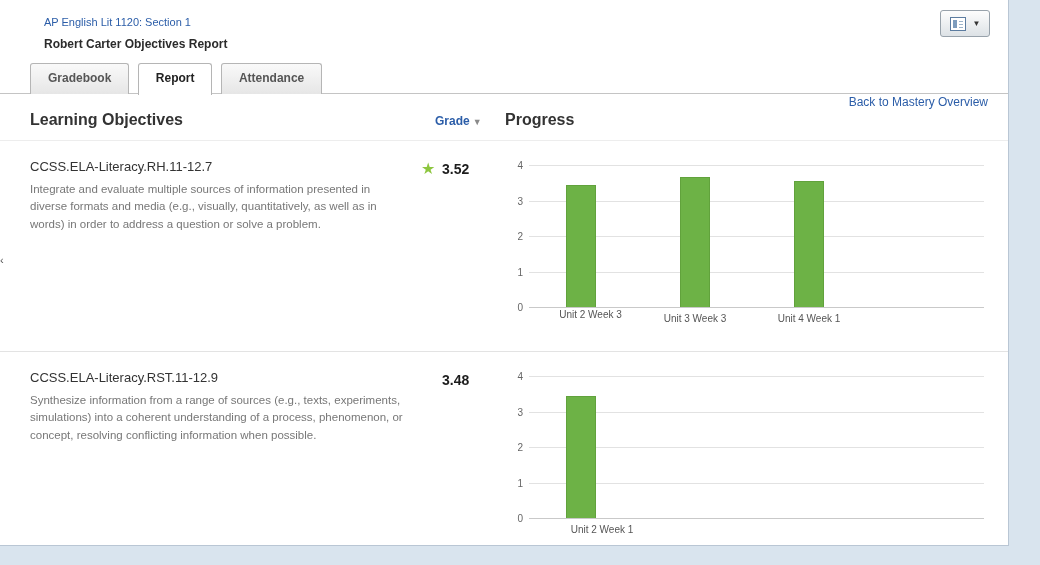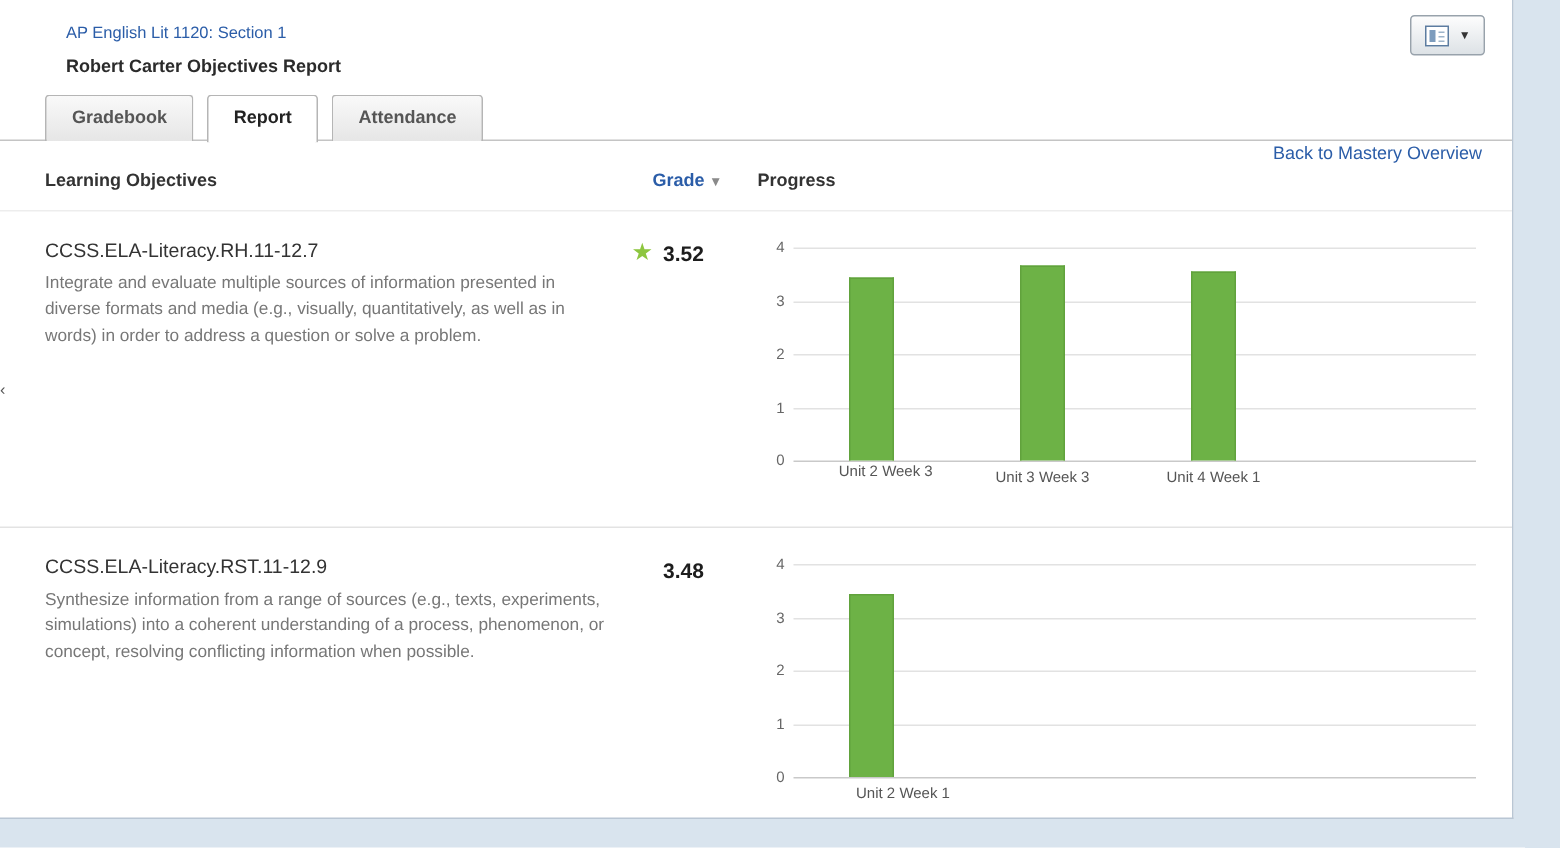--- a/index.html
+++ b/index.html
@@ -66,21 +66,21 @@
     position:absolute; right:20px; top:8px;
     font-size:12px; color:#2b5da8; text-decoration:none; cursor:pointer;margin-top:24px;
   }
   
   .cols {
     display:grid; grid-template-columns:385px 90px 1fr;
     padding:17px 20px 11px 30px;
     border-bottom:1px solid #ededed;
     align-items:center;
   }
-  .col-label { font-size:12px; font-weight:bold; color:#333; }
+  .col-label { font-size:16px; font-weight:bold; color:#333; }
   .grade-col { padding-left:20px; }
   .grade-sort { font-size:12px; font-weight:bold; color:#2b5da8; cursor:pointer; }
   .sort-caret { font-size:9px; color:#8a8a8a; margin-left:3px; }
   
   .row {
     display:grid; grid-template-columns:385px 90px 1fr;
     padding:18px 10px 16px 30px;
   }
   .row.second { border-top:1px solid #e3e3e3; }
   .obj-title { font-size:13px; font-weight:normal; color:#333; margin-bottom:7px; }

